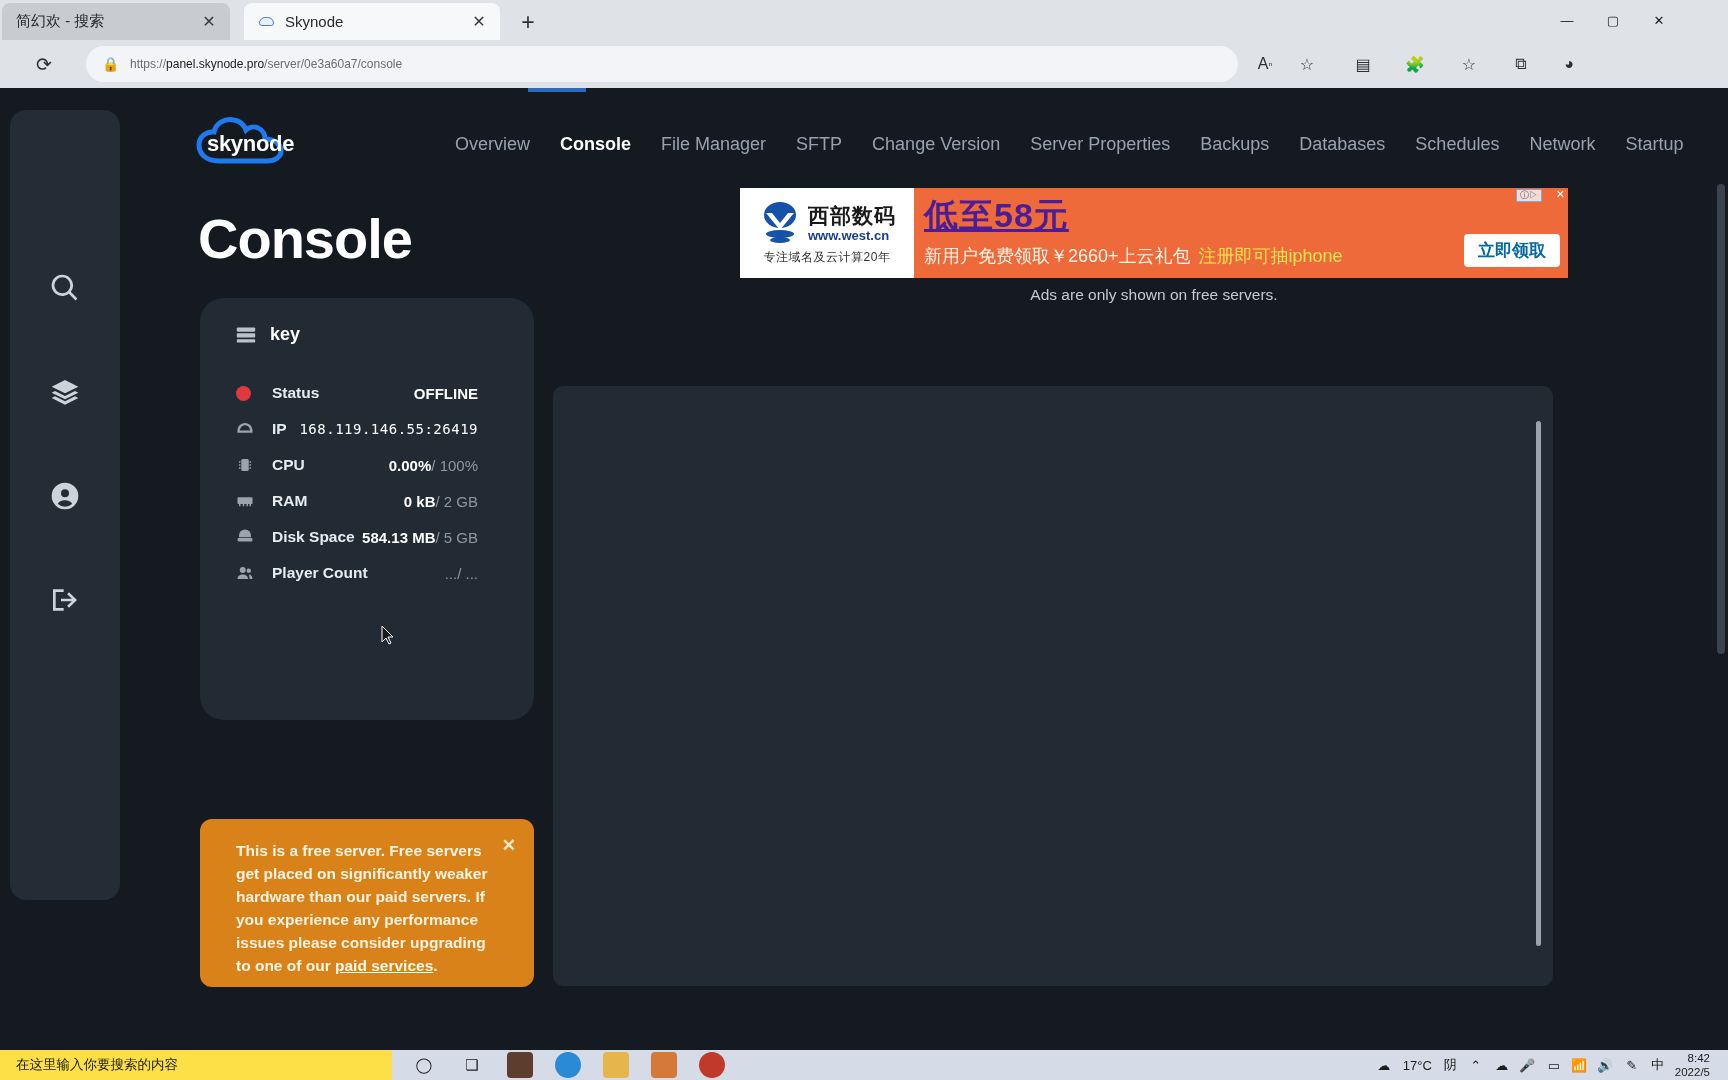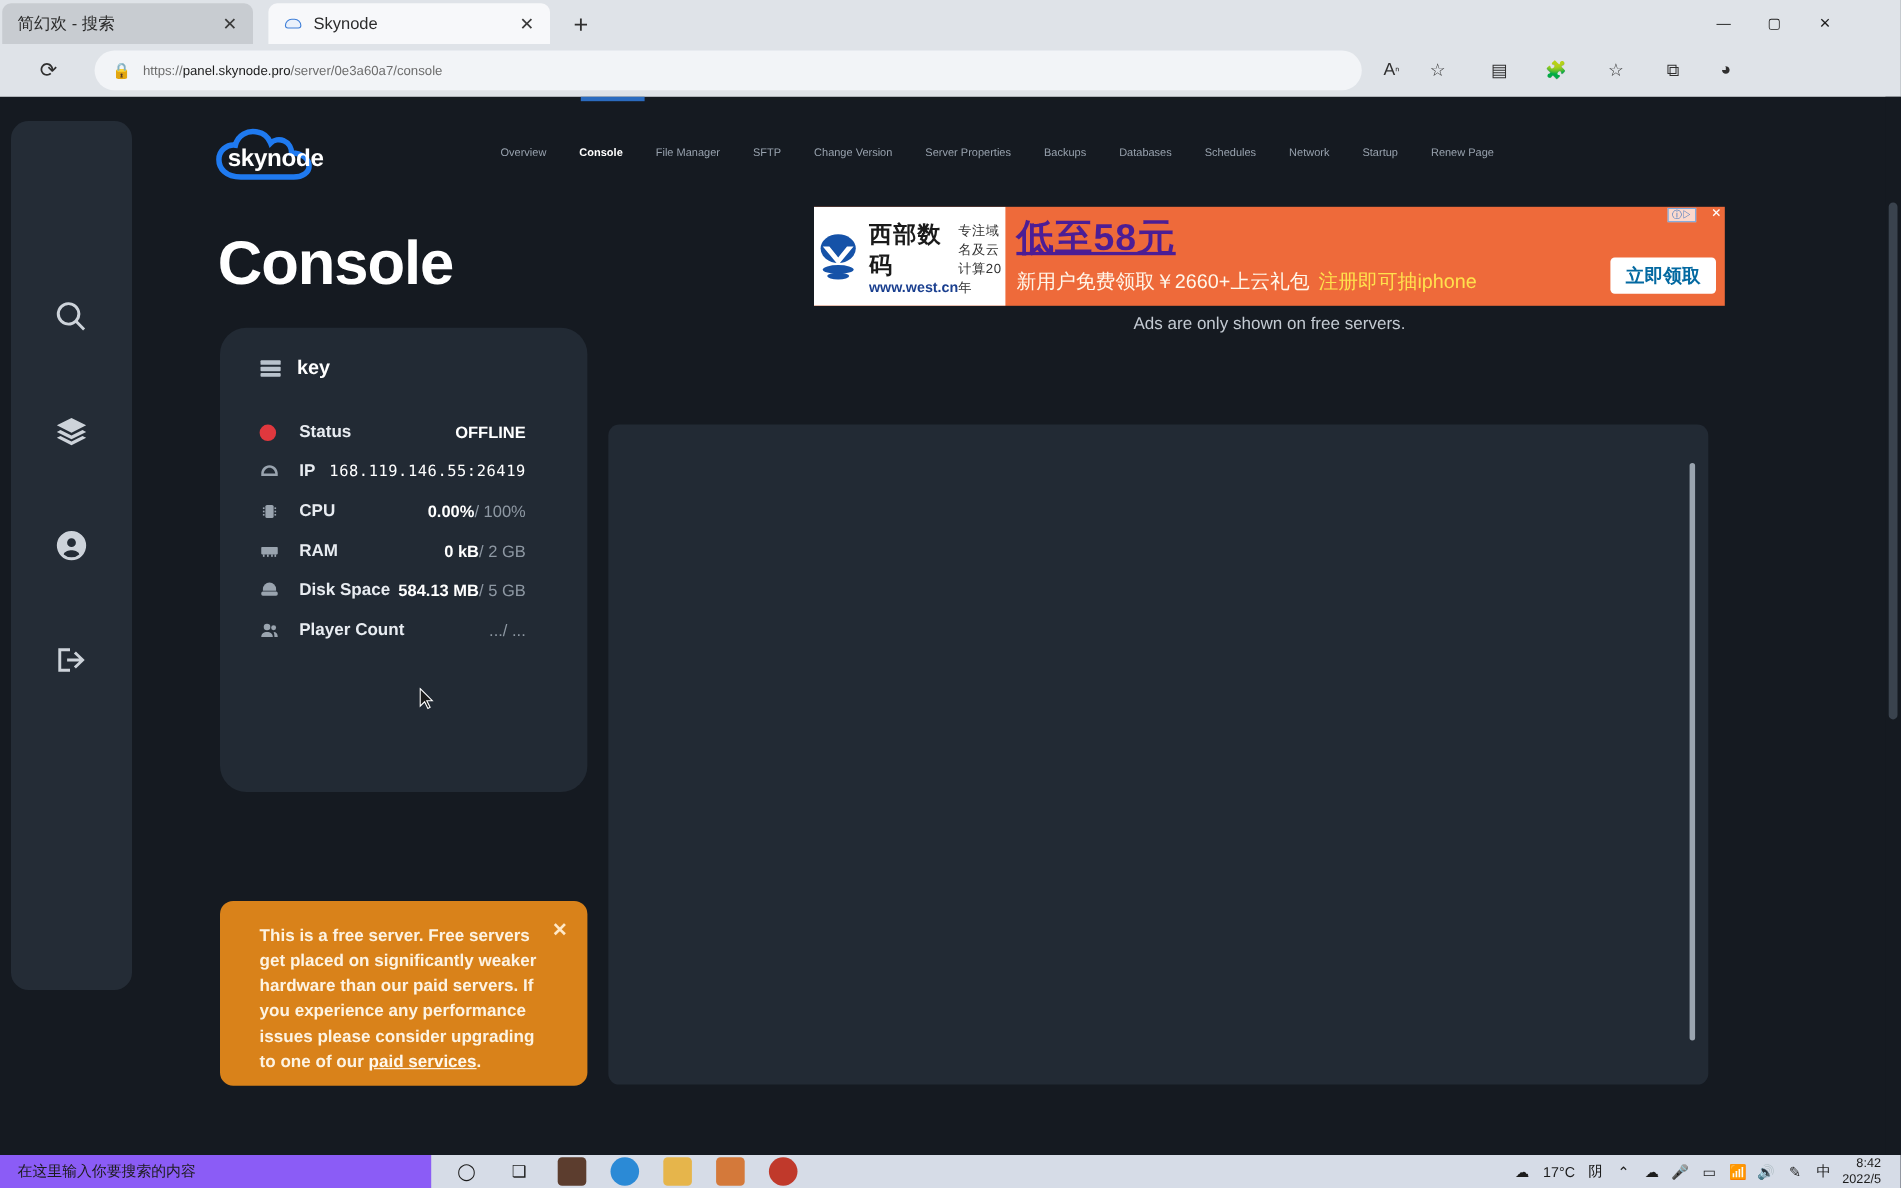--- a/index.html
+++ b/index.html
@@ -119,40 +119,40 @@
   .logo .wordmark {
     position: absolute; left: 12px; top: 21px;
     font-size: 22px; font-weight: 700; color: #ffffff;
     letter-spacing: -0.3px;
   }
   .mainnav {
     position: absolute; left: 320px; top: 40px;
     display: flex; align-items: center; gap: 0;
   }
   .navitem {
-    font-size: 10px; color: #98a2ae;
+    font-size: 18px; color: #98a2ae;
     padding: 6px 15px; white-space: nowrap;
   }
   .navitem.active { color: #ffffff; font-weight: 700; }
 
   .pagetitle {
     position: absolute; left: 198px; top: 118px;
     font-size: 56px; font-weight: 800; color: #ffffff;
     letter-spacing: -1px;
   }
 
   
   .adwrap { position: absolute; left: 740px; top: 100px; width: 828px; }
   .adbanner {
     position: absolute; left: 0; top: 0; width: 828px; height: 90px;
     background: #ee6a3a; overflow: hidden; display: flex;
   }
   .ad-left {
     width: 174px; height: 90px; background: #ffffff;
-    display: flex; flex-direction: row; align-items: center;
+    display: flex; flex-direction: column; align-items: center;
     justify-content: center; flex: 0 0 174px;
   }
   .ad-brandrow { display: flex; align-items: center; gap: 6px; }
   .ad-logo-mark {
     width: 44px; height: 44px; flex: 0 0 44px; position: relative;
   }
   .ad-brandname { font-size: 21px; font-weight: 700; color: #1a1a1a; letter-spacing: 1px; }
   .ad-url { font-size: 13px; color: #1a3f8f; font-weight: 700; margin-top: -2px; }
   .ad-tag { font-size: 12px; color: #333; margin-top: 5px; letter-spacing: .5px; }
   .ad-right { flex: 1 1 auto; position: relative; padding: 5px 0 0 10px; }
@@ -271,21 +271,21 @@
     background: #2b6bbf;
   }
 
   
   .taskbar {
     position: absolute; left: 0; top: 1050px; width: 1728px; height: 30px;
     background: #d6dce7; display: flex; align-items: center;
   }
   .tb-search {
     position: absolute; left: 0; top: 0; width: 392px; height: 30px;
-    background: #8b5cf6; display: flex; align-items: center; padding-left: 16px;
+    background: #fde047; display: flex; align-items: center; padding-left: 16px;
     font-size: 13.5px; color: #1c1c1c;
   }
   .tb-ico {
     width: 48px; height: 30px; display: flex; align-items: center;
     justify-content: center; font-size: 15px; color: #1c1c1c;
   }
   .tb-apps { position: absolute; left: 400px; top: 0; display: flex; }
   .tb-sq { width: 26px; height: 26px; border-radius: 4px; }
   .tb-right {
     position: absolute; right: 0; top: 0; height: 30px;

